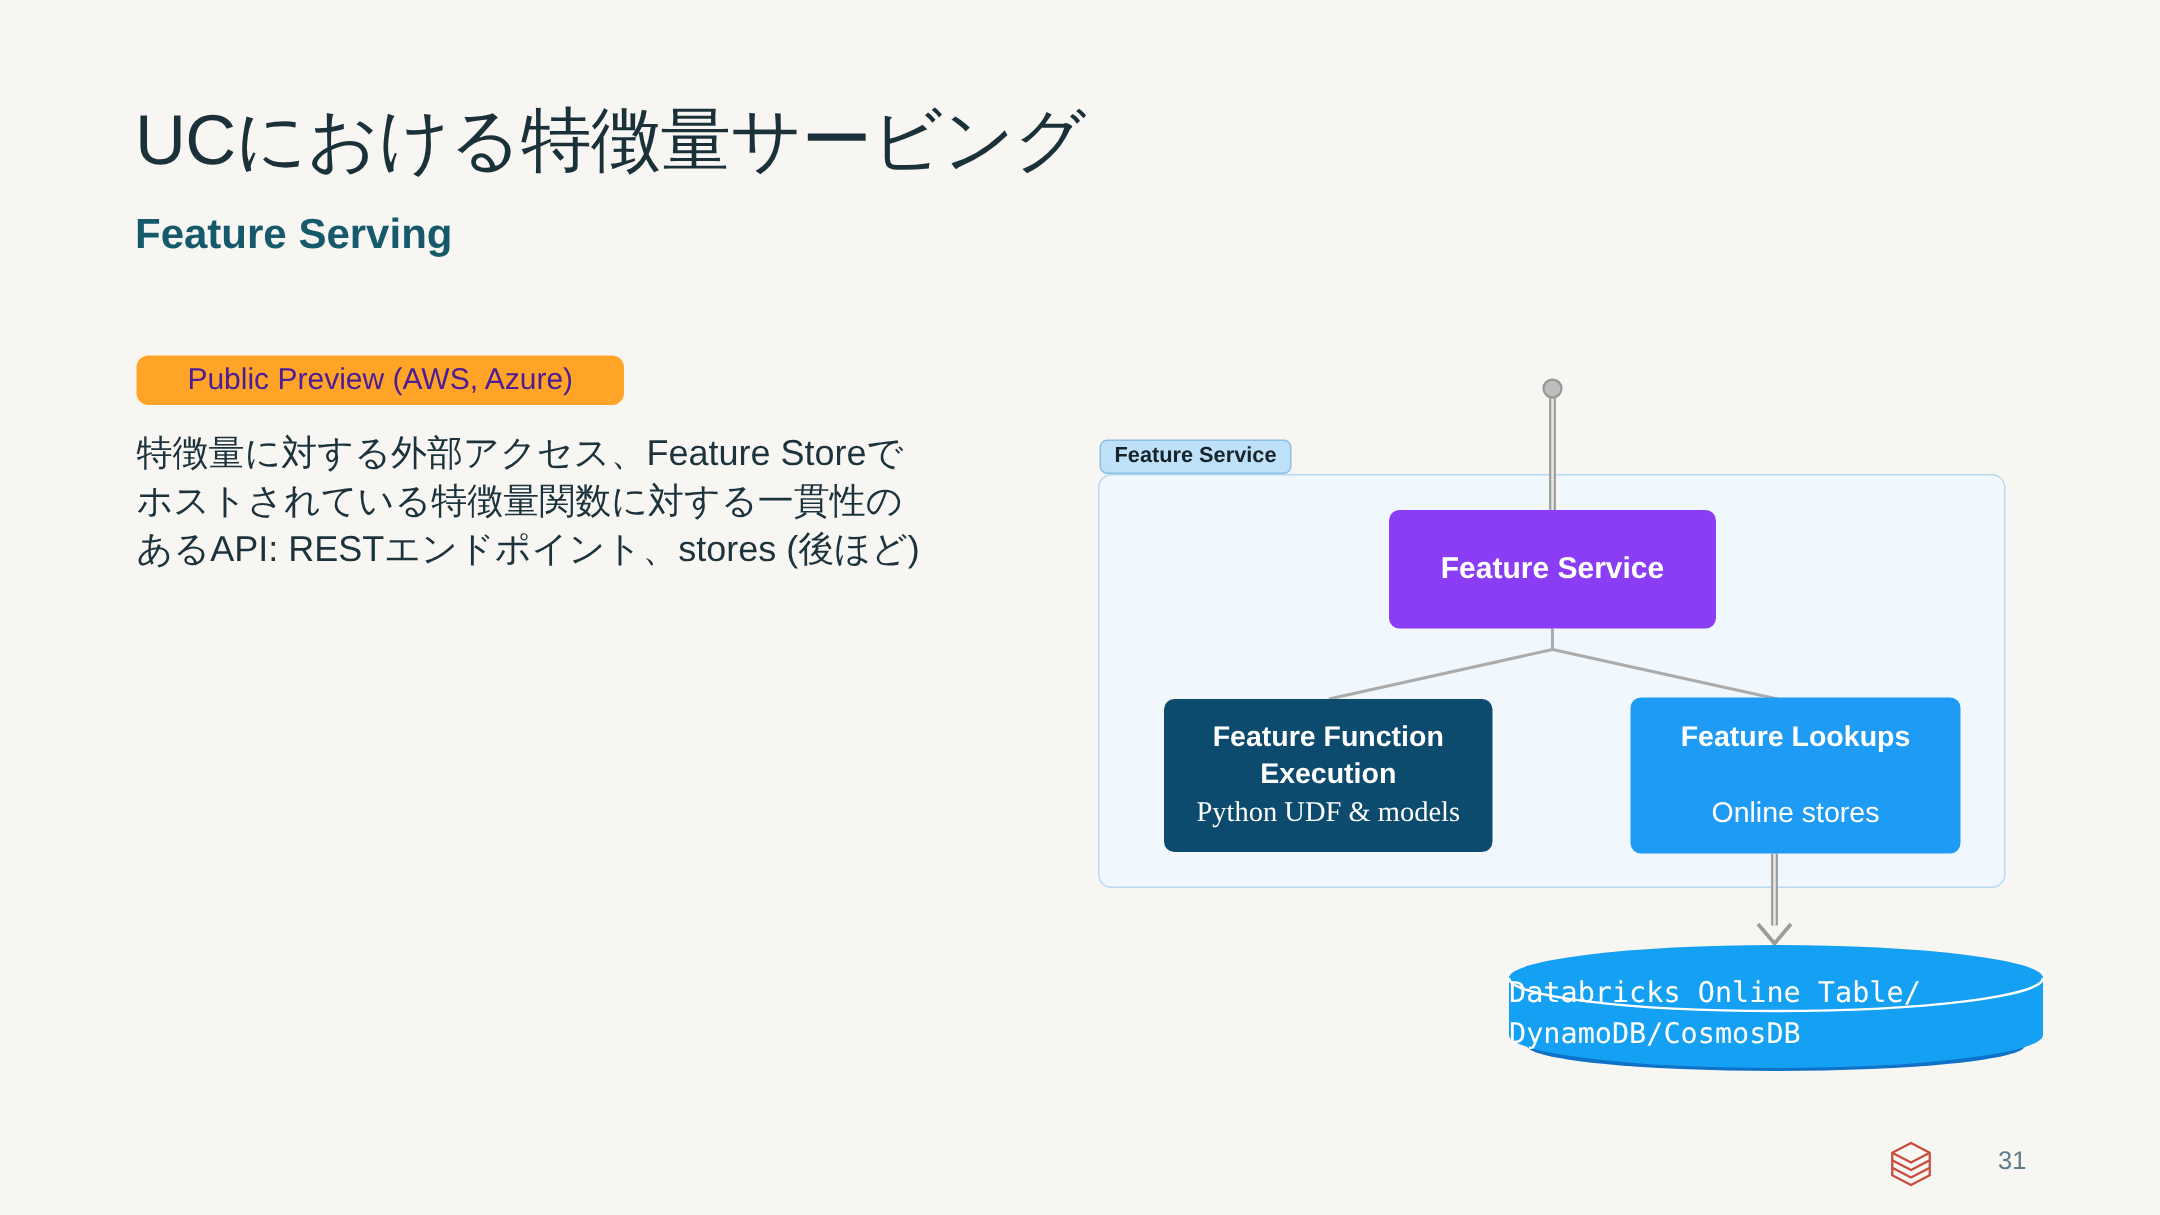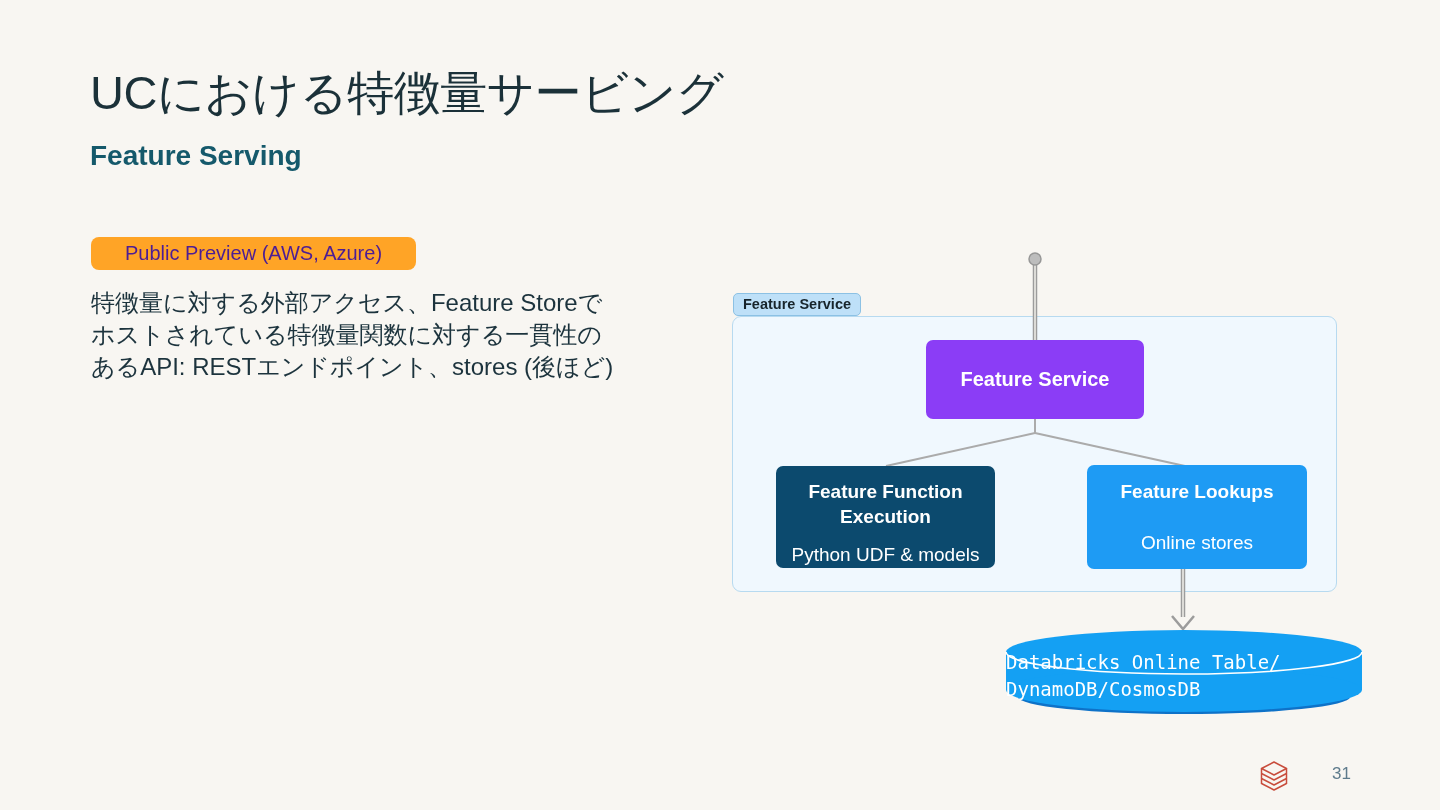--- a/index.html
+++ b/index.html
@@ -65,21 +65,21 @@
     display: flex; align-items: center; justify-content: center;
     font-size: 20px; font-weight: 700;
   }
   .node-feature-function {
     left: 776px; top: 466px; width: 219px; height: 102px;
     background: #0c4a6e;
     padding-top: 13px;
     font-size: 19px; line-height: 25px;
   }
   .node-feature-function .bold-line { font-weight: 700; }
-  .node-feature-function .sub-line { font-weight: 400; margin-top: 13px; }
+  .node-feature-function .sub-line { font-weight: 400; margin-top: 0; font-family: Liberation Serif, serif; }
   .node-feature-lookups {
     left: 1075px; top: 465px; width: 220px; height: 104px;
     background: #1E9BF4;
     padding-top: 14px;
     font-size: 19px; line-height: 25px; margin-left: 12px;
   }
   .node-feature-lookups .bold-line { font-weight: 700; }
   .node-feature-lookups .sub-line { font-weight: 400; margin-top: 26px; }
   .cylinder-layer {
     position: absolute; left: 0; top: 0; width: 1440px; height: 810px;

